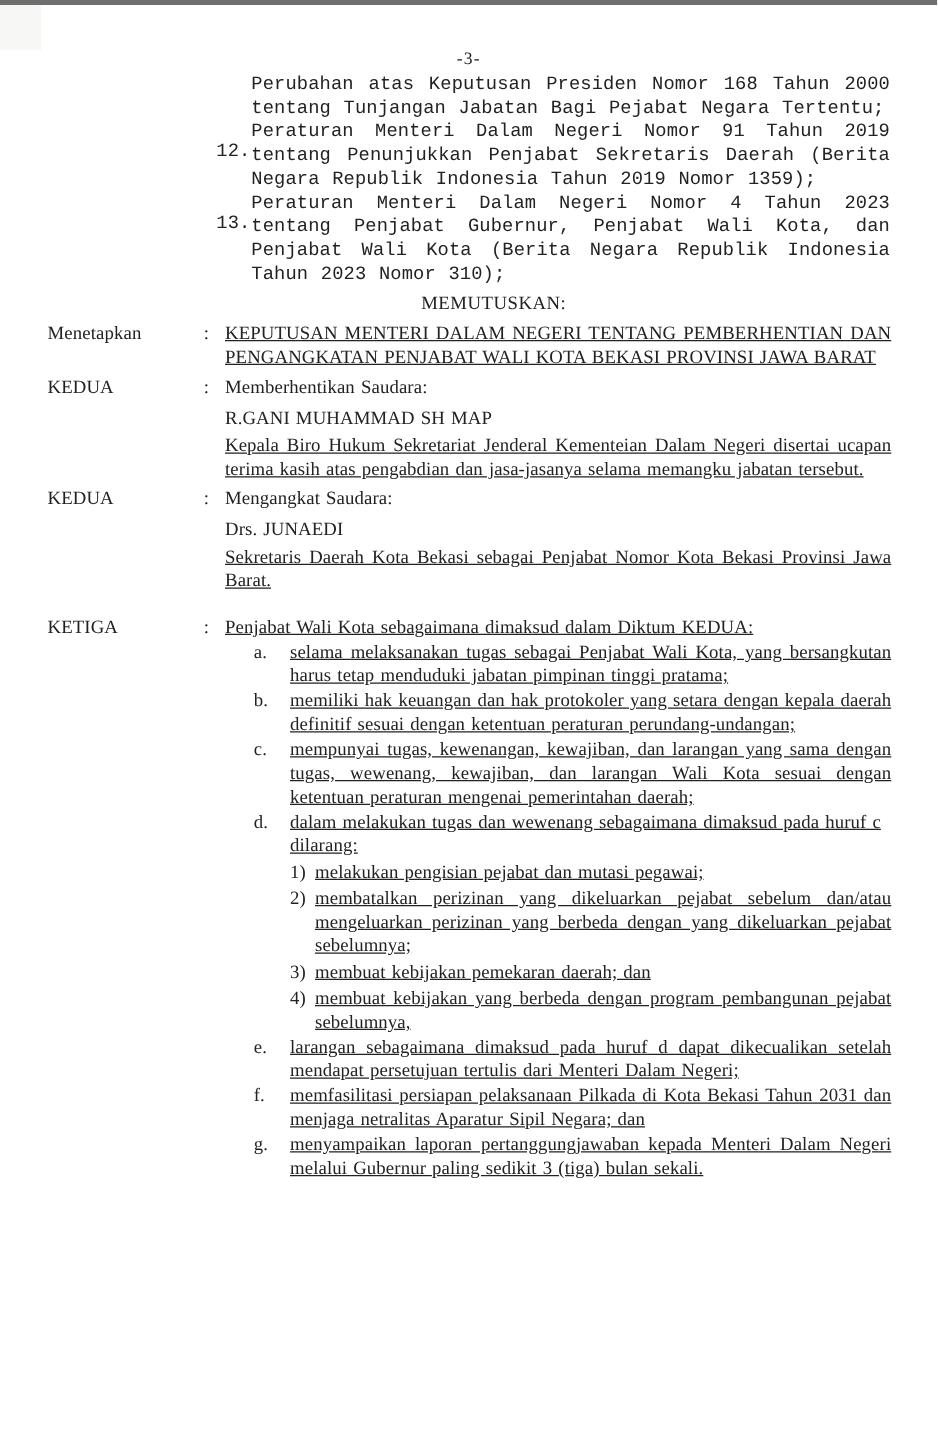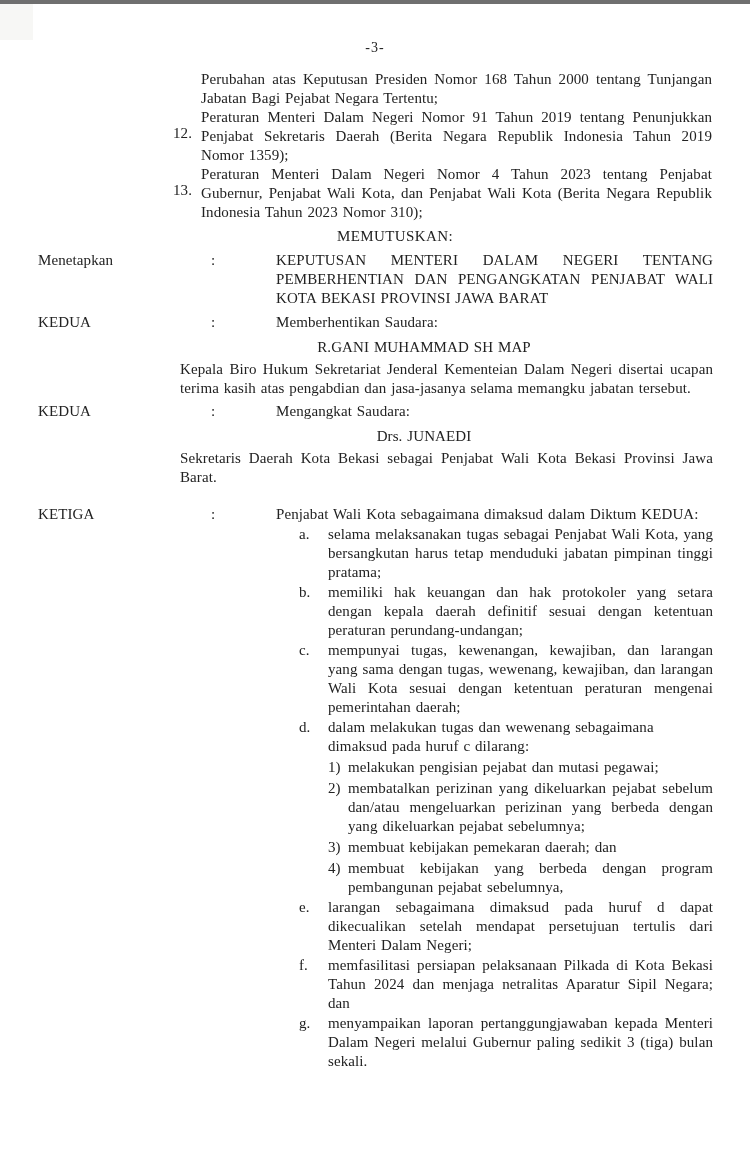--- a/index.html
+++ b/index.html
@@ -26,38 +26,37 @@
     position: absolute; top: 4px; left: 0;
     width: 33px; height: 36px;
     background: #f7f7f5;
   }
   .page-number {
     padding-top: 38px;
     text-align: center;
     font-size: 14px;
     letter-spacing: 1px;
   }
-  .legal-list { margin: 13px 38px 0 173px; width: 539px; }
+  .legal-list { margin: 1px 38px 0 173px; width: 539px; font-family: Liberation Mono, monospace; }
   .legal-item { position: relative; padding-left: 28px; text-align: justify; }
   .legal-item .marker { position: absolute; left: 0; top: 16px; }
   .memutuskan { margin-top: 5px; text-align: center; letter-spacing: 0.4px; margin-left: 40px; }
-  .row { display: flex; margin-left: 38px; width: 675px; gap: 48px; }
+  .row { display: flex; margin-left: 38px; width: 675px; }
   .row .label { flex: 0 0 125px; }
   .row .colon { flex: 0 0 17px; }
   .row .body  { flex: 1 1 auto; min-width: 0; }
-  .just { text-align: justify; }
+  .just { text-align: justify; text-decoration: underline; }
   .mt5 { margin-top: 5px; }
   .mt4 { margin-top: 4px; }
   .mt7 { margin-top: 18px; }
   .kempat-row { margin-top: 22px; }
   .center-name {
     margin: 6px 0 0 180px;
     width: 533px;
     padding-right: 45px;
-    text-align: center;
   }
   .body-block { margin: 3px 0 0 180px; width: 533px; }
   .letter-item { position: relative; padding-left: 52px; margin-top: 1px; }
   .letter-item > .marker { position: absolute; left: 23px; top: 0; }
   .sub-list { margin-top: 2px; }
   .sub-item { position: relative; padding-left: 20px; margin-top: 2px; }
   .sub-item > .marker { position: absolute; left: 0; top: 0; }
 </style>
 </head>
 <body>
@@ -97,21 +96,21 @@
   </div>
   <div class="center-name">R.GANI MUHAMMAD SH MAP</div>
   <div class="body-block just">Kepala Biro Hukum Sekretariat Jenderal Kementeian Dalam Negeri disertai ucapan terima kasih atas pengabdian dan jasa-jasanya selama memangku jabatan tersebut.</div>
 
   <div class="row mt4">
     <div class="label">KEDUA</div>
     <div class="colon">:</div>
     <div class="body">Mengangkat Saudara:</div>
   </div>
   <div class="center-name">Drs. JUNAEDI</div>
-  <div class="body-block just">Sekretaris Daerah Kota Bekasi sebagai Penjabat Wali Kota Bekasi Provinsi Jawa Barat.</div>
+  <div class="body-block just">Sekretaris Daerah Kota Bekasi sebagai Penjabat Nomor Kota Bekasi Provinsi Jawa Barat.</div>
 
   <div class="row mt7">
     <div class="label">KETIGA</div>
     <div class="colon">:</div>
     <div class="body">
       <div class="just">Penjabat Wali Kota sebagaimana dimaksud dalam Diktum KEDUA:</div>
 
       <div class="letter-item just">
         <span class="marker">a.</span>
         <span>selama melaksanakan tugas sebagai Penjabat Wali Kota, yang bersangkutan harus tetap menduduki jabatan pimpinan tinggi pratama;</span>
@@ -150,21 +149,21 @@
         </div>
       </div>
 
       <div class="letter-item just">
         <span class="marker">e.</span>
         <span>larangan sebagaimana dimaksud pada huruf d dapat dikecualikan setelah mendapat persetujuan tertulis dari Menteri Dalam Negeri;</span>
       </div>
 
       <div class="letter-item just">
         <span class="marker">f.</span>
-        <span>memfasilitasi persiapan pelaksanaan Pilkada di Kota Bekasi Tahun 2024 dan menjaga netralitas Aparatur Sipil Negara; dan</span>
+        <span>memfasilitasi persiapan pelaksanaan Pilkada di Kota Bekasi Tahun 2031 dan menjaga netralitas Aparatur Sipil Negara; dan</span>
       </div>
 
       <div class="letter-item just">
         <span class="marker">g.</span>
         <span>menyampaikan laporan pertanggungjawaban kepada Menteri Dalam Negeri melalui Gubernur paling sedikit 3 (tiga) bulan sekali.</span>
       </div>
     </div>
   </div>
 
 </div>

